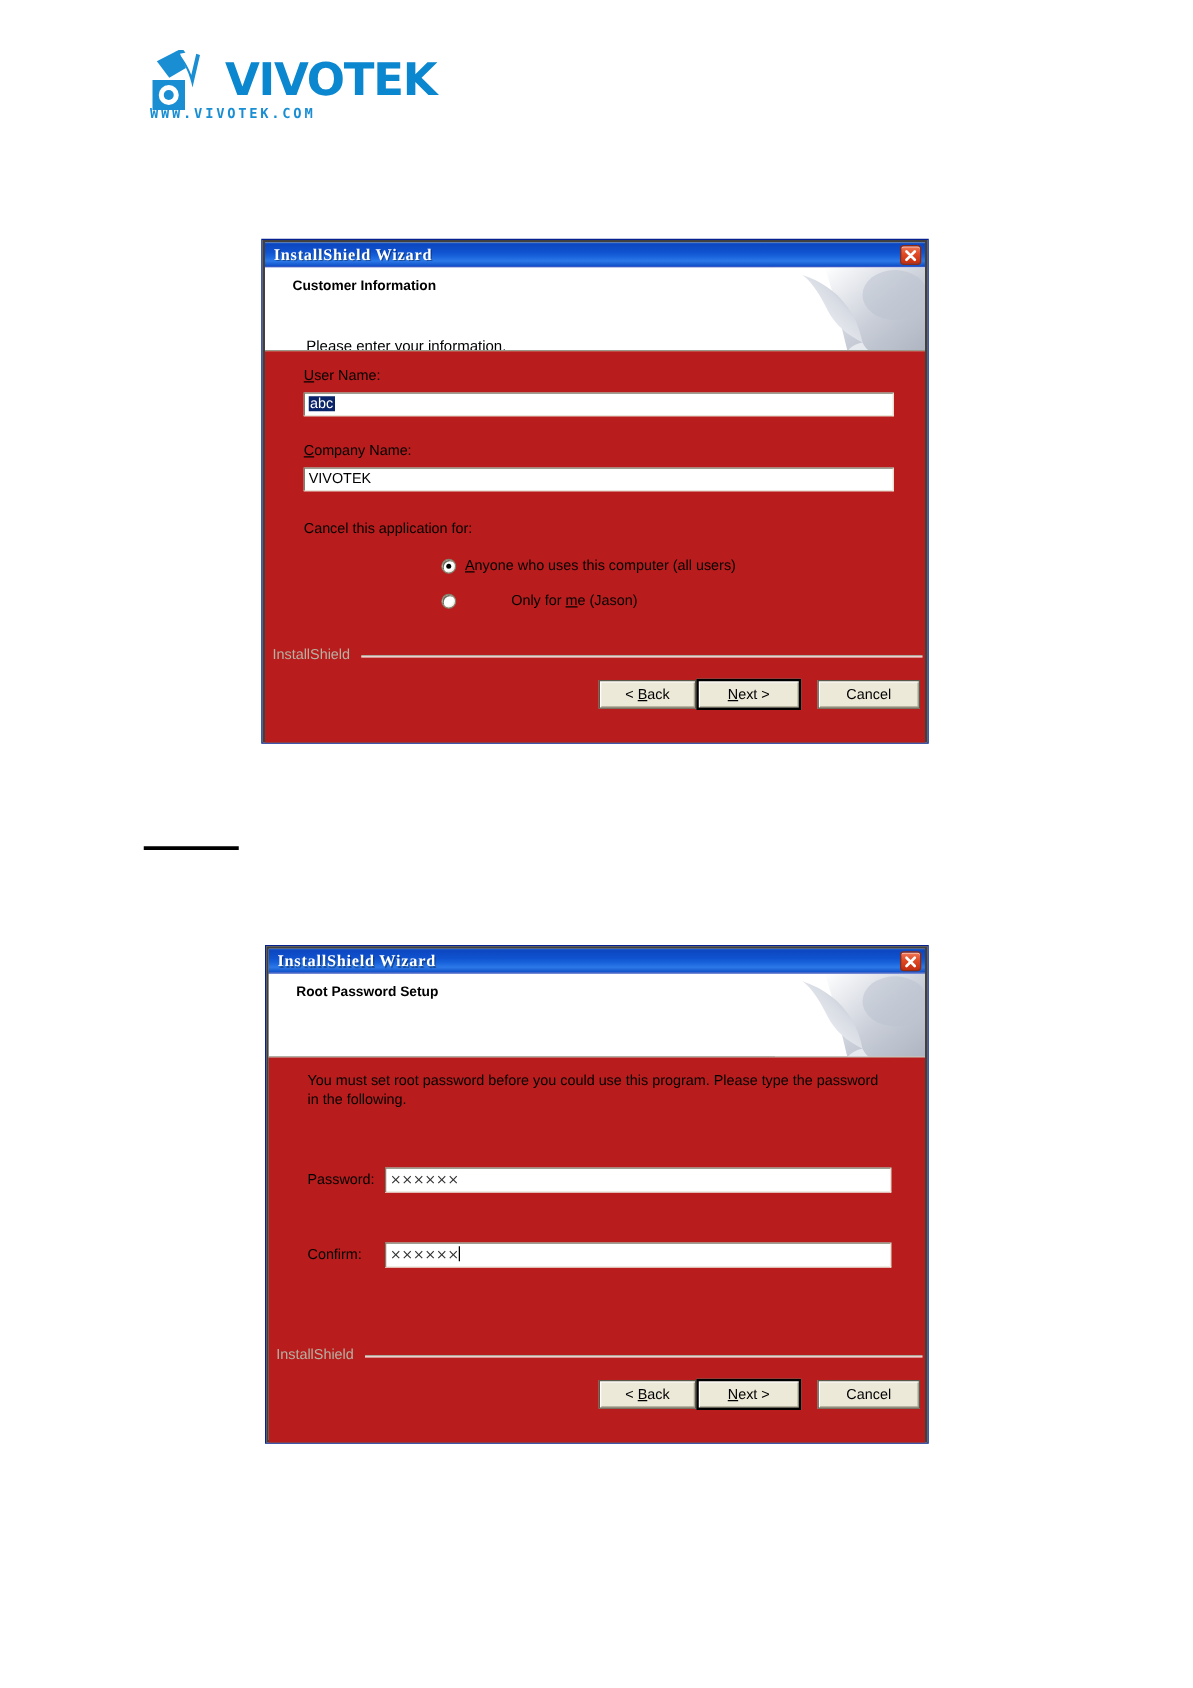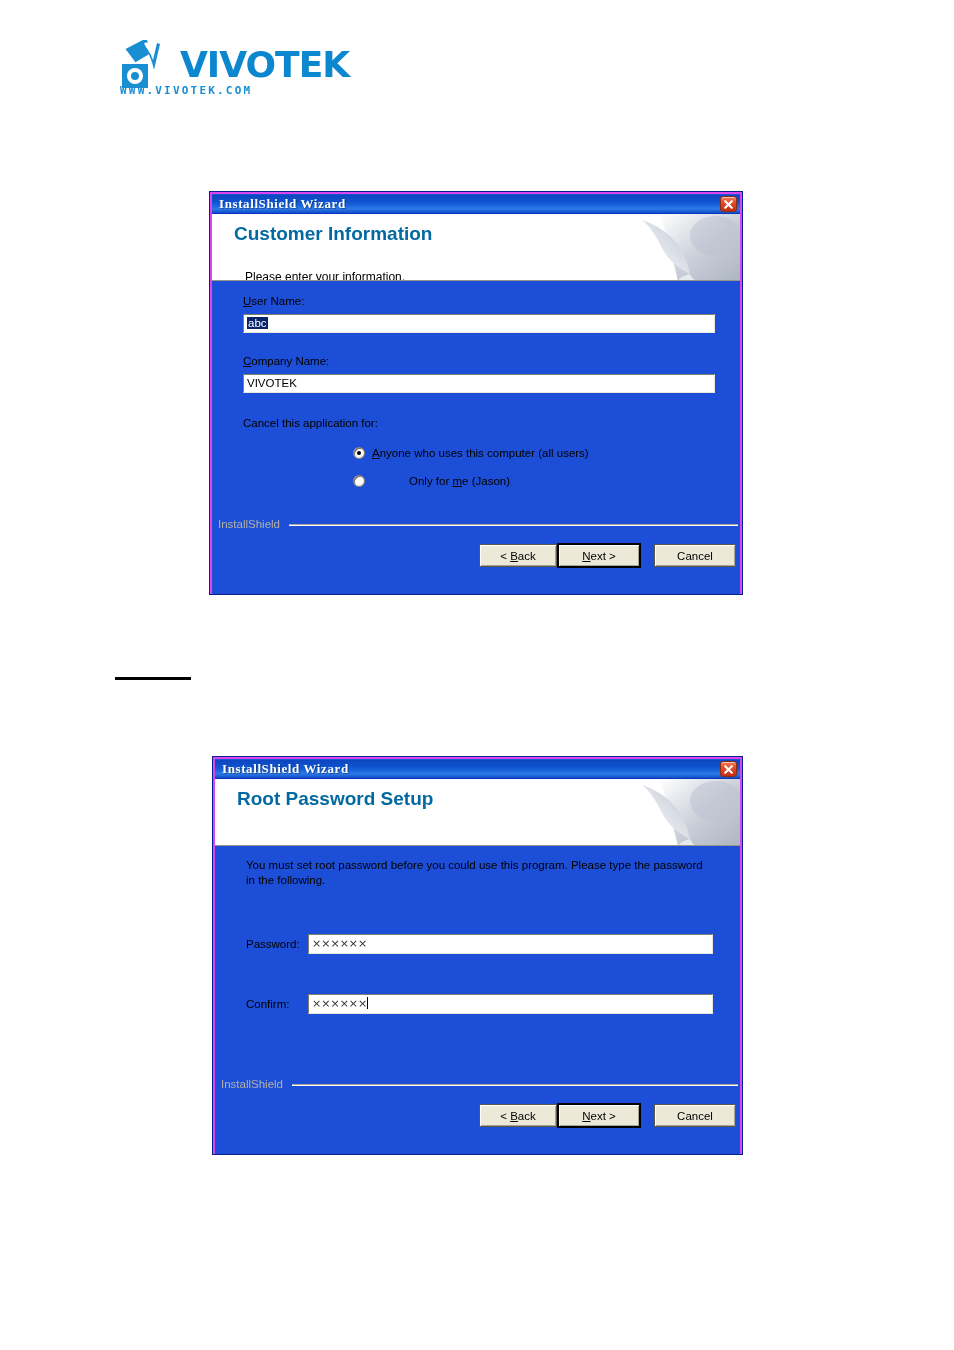--- a/index.html
+++ b/index.html
@@ -65,21 +65,21 @@
     position: absolute;
     left: 115px; top: 677px;
     width: 76px; height: 3px;
     background: #000000;
   }
 
   
   .dialog {
     position: absolute;
     background: #ece9d8;
-    border: 2px solid #d946ef;
+    border: 2px solid #404040;
     box-shadow: 0 0 0 1px #06208f;
   }
   .titlebar {
     height: 20px;
     background: linear-gradient(to bottom,
         #1b5fd6 0%, #0d47c0 8%, #0f52cf 40%, #1862db 58%,
         #2d79e8 78%, #0e4ec6 100%);
     position: relative;
     display: flex;
     align-items: center;
@@ -111,42 +111,42 @@
   .dlg-banner {
     height: 67px;
     background: #ffffff;
     position: relative;
     border-bottom: 1px solid #9a9788;
     overflow: hidden;
   }
   .dlg-banner-title {
     position: absolute;
     left: 22px; top: 9px;
-    font-size: 19px;
+    font-size: 11px;
     font-weight: 700;
-    color: #0369a1;
+    color: #000000;
   }
   .dlg-banner-sub {
     position: absolute;
     left: 33px; top: 31px;
     font-size: 12px;
     color: #000000;
     margin-top: 25px;
   }
   .dlg-banner-art {
     position: absolute;
     right: 0; top: 0;
     width: 120px; height: 67px;
     overflow: hidden;
   }
 
   
   .dlg-body {
     position: relative;
-    background: #1d4ed8;
+    background: #b91c1c;
   }
   .field-label {
     position: absolute;
     font-size: 11.5px;
     color: #000000;
     white-space: nowrap;
   }
   .field-label u { text-decoration: underline; }
   .textbox {
     position: absolute;

